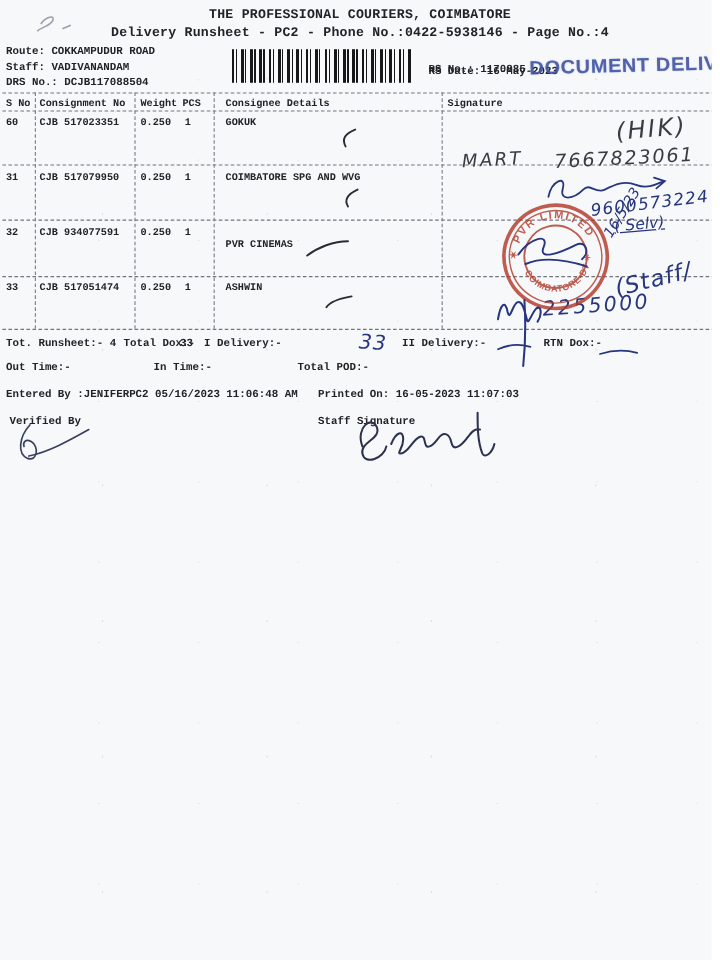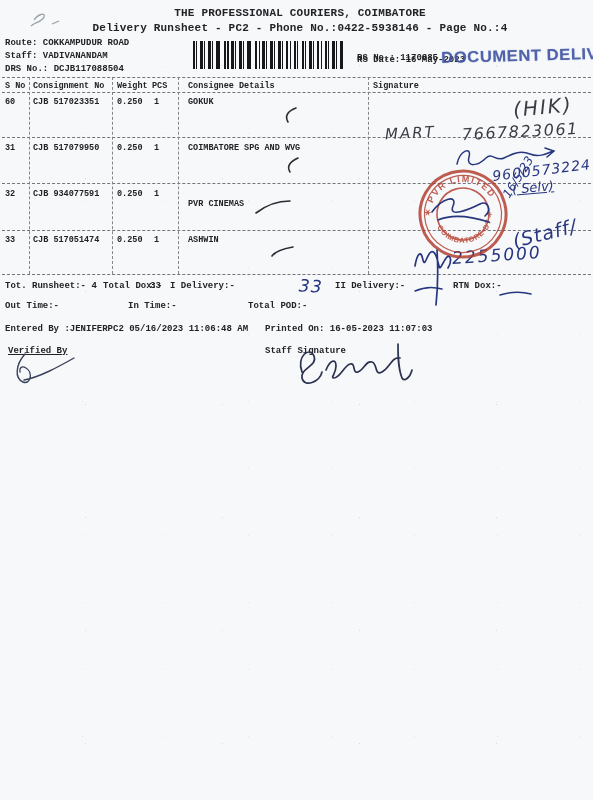--- a/index.html
+++ b/index.html
@@ -129,21 +129,21 @@
   <div class="abs mono t9" style="left:335px;top:281px;">II Delivery:-</div>
   <div class="abs mono t9" style="left:453px;top:281px;">RTN Dox:-</div>
 
   <div class="abs mono t9" style="left:5px;top:301px;">Out Time:-</div>
   <div class="abs mono t9" style="left:128px;top:301px;">In Time:-</div>
   <div class="abs mono t9" style="left:248px;top:301px;">Total POD:-</div>
 
   <div class="abs mono t9" style="left:5px;top:324px;">Entered By :JENIFERPC2 05/16/2023 11:06:48 AM</div>
   <div class="abs mono t9" style="left:265px;top:324px;">Printed On: 16-05-2023 11:07:03</div>
 
-  <div class="abs mono t9" style="left:8px;top:346px;text-decoration:underline;">Verified By</div>
+  <div class="abs mono t9" style="left:8px;top:346px;">Verified By</div>
   <div class="abs mono t9" style="left:265px;top:346px;">Staff Signature</div>
 
   <div class="abs hw pencil" style="left:513px;top:95px;font-size:20px;letter-spacing:2px;transform:rotate(-5deg);">(HIK)</div>
   <div class="abs hw pencil" style="left:385px;top:124px;font-size:15px;letter-spacing:2px;transform:rotate(-3deg);">MART</div>
   <div class="abs hw pencil" style="left:462px;top:122px;font-size:16px;letter-spacing:1.5px;transform:rotate(-3deg);">7667823061</div>
 
   <div class="abs hw pen-blue" style="left:492px;top:162px;font-size:14px;letter-spacing:1px;transform:rotate(-7deg);">9600573224</div>
   <div class="abs hw pen-blue" style="left:512px;top:180px;font-size:13px;transform:rotate(-5deg);text-decoration:underline;">( Selv)</div>
 
   <div class="abs hw pen-blue" style="left:500px;top:193px;font-size:12px;transform:rotate(-58deg);transform-origin:left top;">16/5/23</div>

